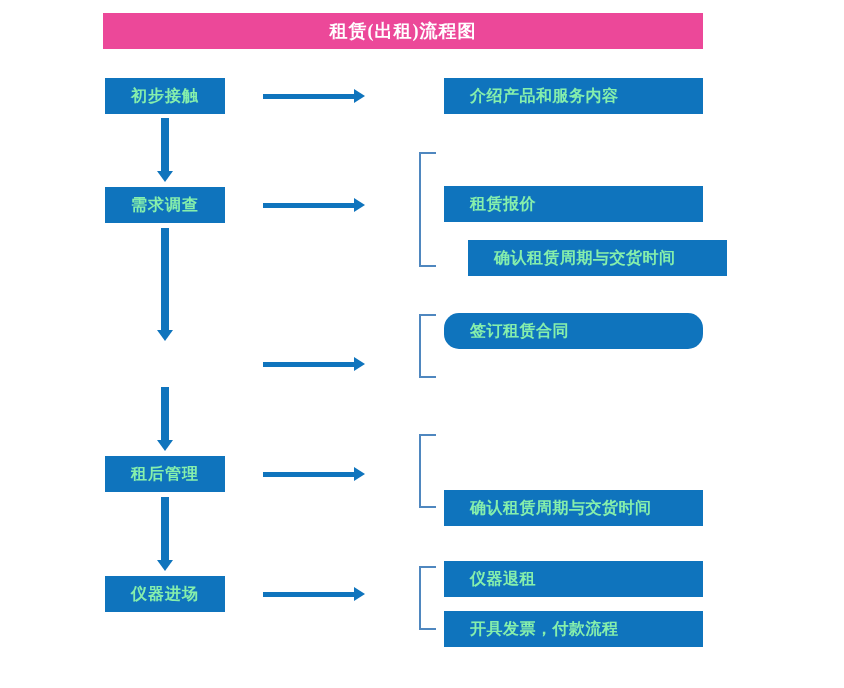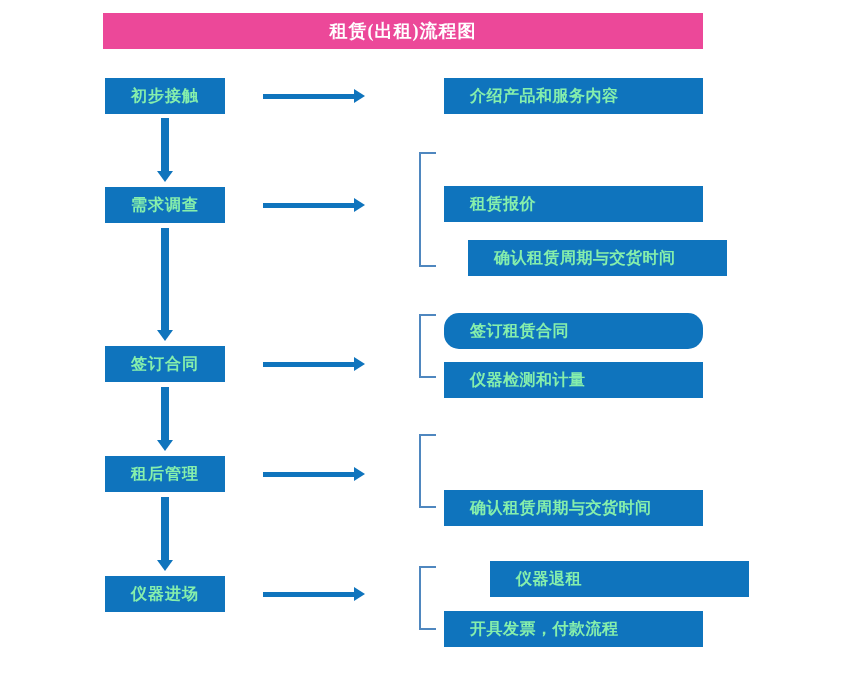--- a/index.html
+++ b/index.html
@@ -129,21 +129,20 @@
 <body>
 
 <div id="flowchart">
 
   <div class="title-bar">租赁(出租)流程图</div>
 
   <div class="box stage" style="top:78px;">初步接触</div>
 
   <div class="box stage" style="top:187px;">需求调查</div>
 
-  <div class="box stage" style="top:346px;">签订合同</div>
 
   <div class="box stage" style="top:456px;">租后管理</div>
 
   <div class="box stage" style="top:576px;">仪器进场</div>
 
   <div class="v-arrow" style="top:118px; height:64px;">
     <div class="shaft" style="height:53px;"></div>
     <div class="head"></div>
   </div>
 
@@ -197,22 +196,21 @@
 
   <div class="box detail" style="top:78px;">介绍产品和服务内容</div>
 
 
   <div class="box detail" style="top:186px;">租赁报价</div>
 
   <div class="box detail" style="top:240px;margin-left:24px;">确认租赁周期与交货时间</div>
 
   <div class="box detail" style="top:313px;border-radius:15px;">签订租赁合同</div>
 
-  <div class="box detail" style="top:362px;">仪器检测和计量</div>
 
 
   <div class="box detail" style="top:490px;">确认租赁周期与交货时间</div>
 
-  <div class="box detail" style="top:561px;margin-left:46px;">仪器退租</div>
+  <div class="box detail" style="top:561px;">仪器退租</div>
 
   <div class="box detail" style="top:611px;text-align:center;">开具发票，付款流程</div>
 
 </div>
 
 </body></html>

